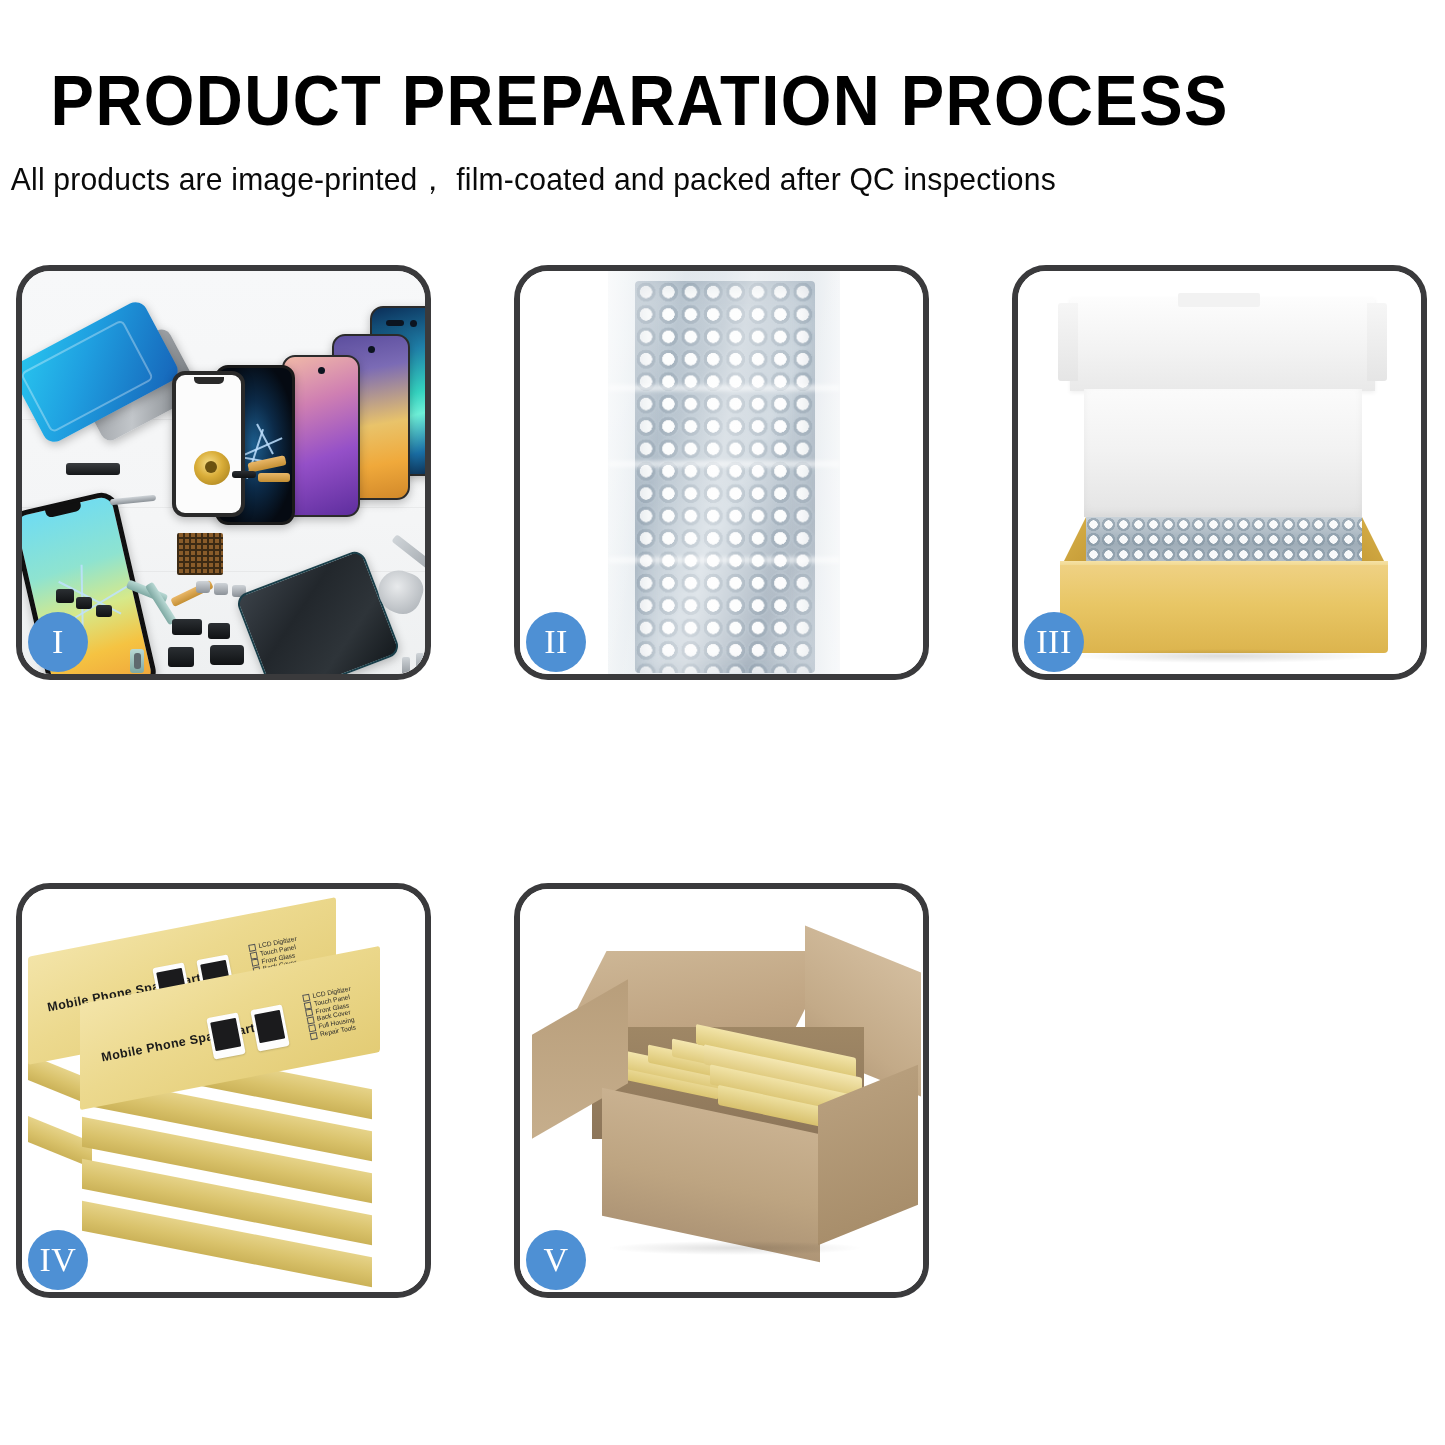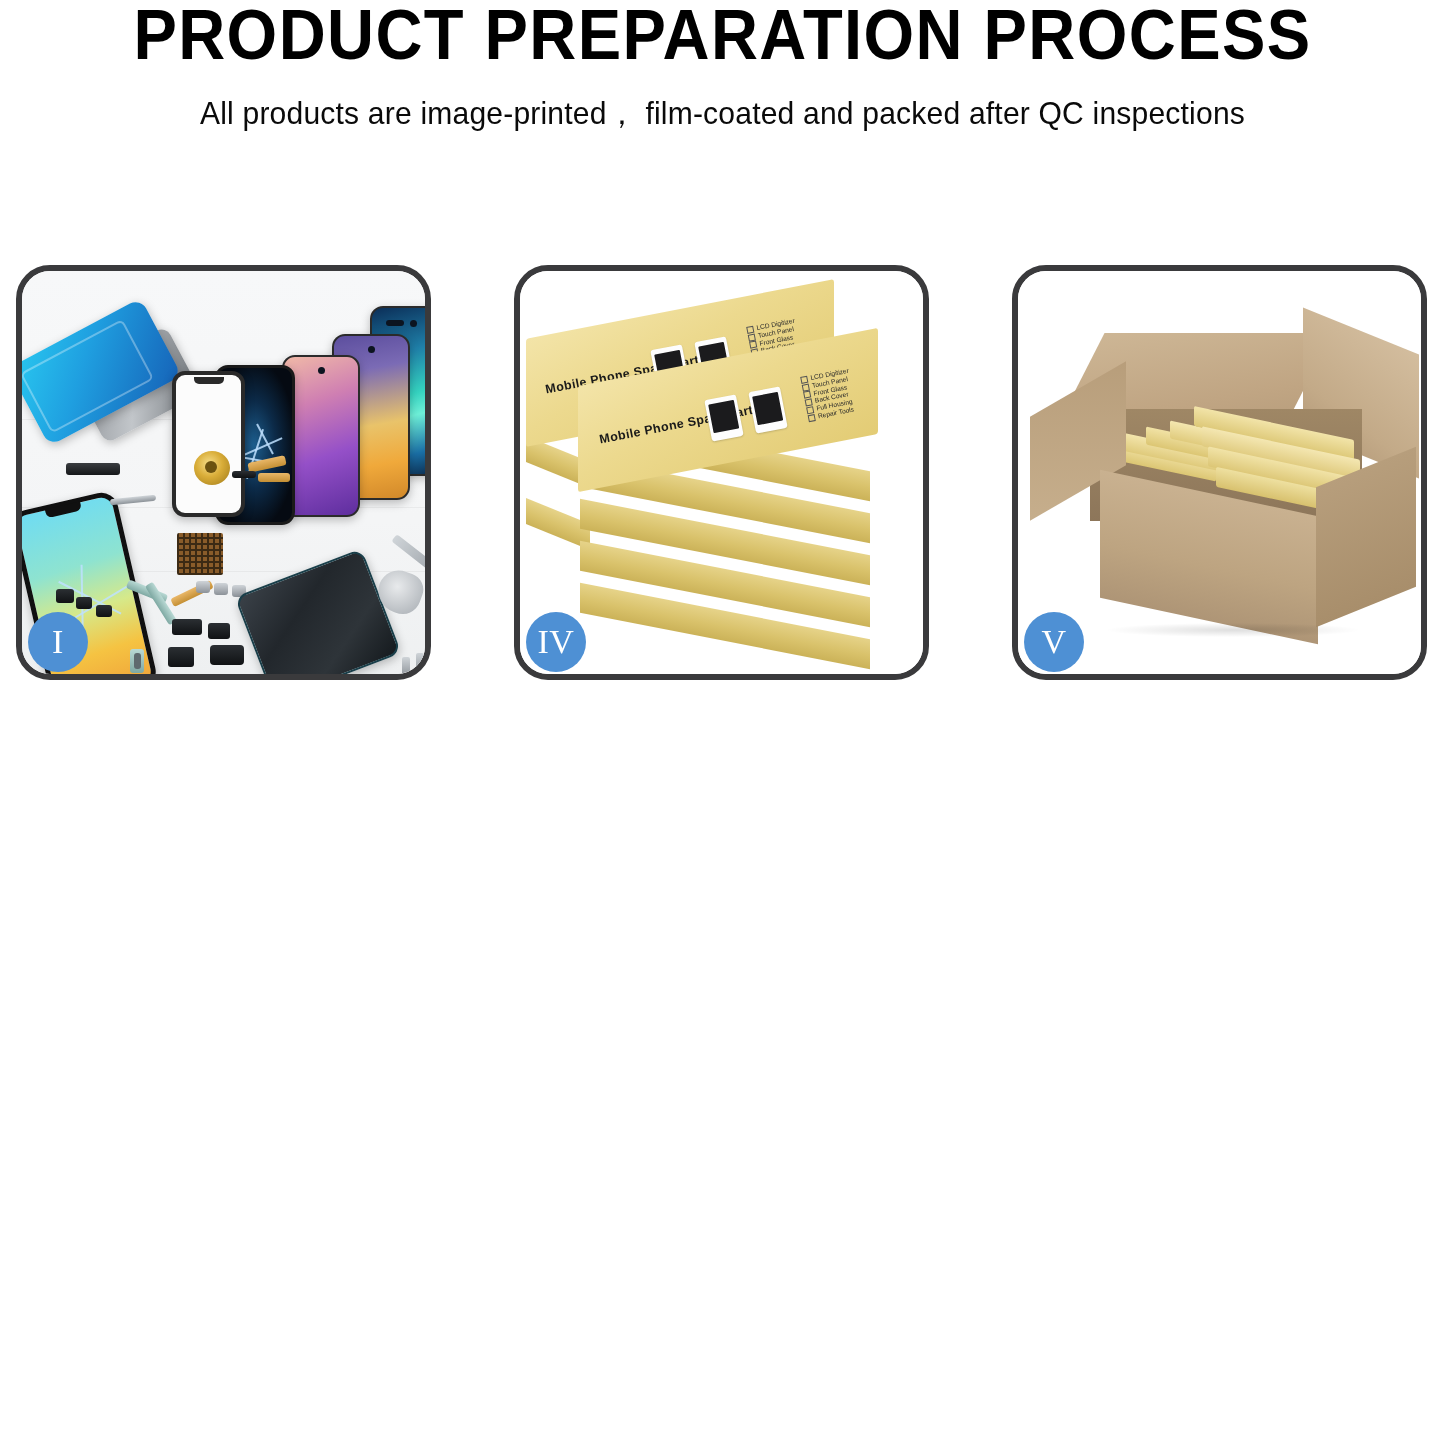--- a/index.html
+++ b/index.html
@@ -5,21 +5,21 @@
   * { margin:0; padding:0; box-sizing:border-box; }
   html,body { width:1445px; height:1445px; }
   body {
     background:#ffffff;
     font-family:"Liberation Sans", sans-serif;
     overflow:hidden;
     position:relative;
   }
 
   
-  #header { width:100%; text-align:center; }
+  #header { width:100%; padding-top:66px; text-align:left; }
   #title {
     font-family:"Liberation Sans", sans-serif;
     font-weight:700;
     font-size:70px;
     line-height:1.0;
     letter-spacing:1.5px;
     color:#000;
     transform:scaleX(0.93);
     white-space:nowrap;
   }
@@ -435,21 +435,49 @@
       <div class="part pmetal" style="left:232px;top:348px;width:16px;height:16px;border-radius:3px;"></div>
       <div class="phone pc-housing"></div>
       <div class="part pmetal" style="left:380px;top:386px;width:8px;height:20px;border-radius:2px;"></div>
       <div class="part pmetal" style="left:394px;top:382px;width:8px;height:22px;border-radius:2px;"></div>
       <div class="tool"></div>
       <div class="tool-tip"></div>
     </div>
     <div class="badge">I</div>
   </div>
 
-
+  <div class="panel">
+    <div class="panel-clip">
+      <div class="p2-bg"></div>
+      <div class="bw-outer">
+        <div class="bw-inner"></div>
+        <div class="bw-crease" style="top:120px"></div>
+        <div class="bw-crease" style="top:196px"></div>
+        <div class="bw-crease" style="top:292px"></div>
+        <div class="bw-sheen"></div>
+      </div>
+    </div>
+    <div class="badge">II</div>
+  </div>
+
+  <div class="panel">
+    <div class="panel-clip">
+      <div class="p3-bg"></div>
+      <div class="m-lidback"></div>
+      <div class="m-tab"></div>
+      <div class="m-innerwall"></div>
+      <div class="m-bubble"></div>
+      <div class="m-sideL"></div>
+      <div class="m-sideR"></div>
+      <div class="m-frontedge"></div>
+      <div class="m-front"></div>
+      <div class="m-shadow"></div>
+    </div>
+    <div class="badge">III</div>
+  </div>
 
   <div class="panel">
     <div class="panel-clip">
       <div class="p4-bg"></div>
 
       <div class="gb-side" style="left:6px;top:110px;width:64px;height:26px;transform:skewY(22deg);"></div>
       <div class="gb-side" style="left:6px;top:178px;width:64px;height:26px;transform:skewY(22deg);"></div>
       <div class="gb-side" style="left:6px;top:240px;width:64px;height:26px;transform:skewY(22deg);"></div>
 
       <div class="gbox" style="left:6px;top:38px;width:308px;height:108px;">

